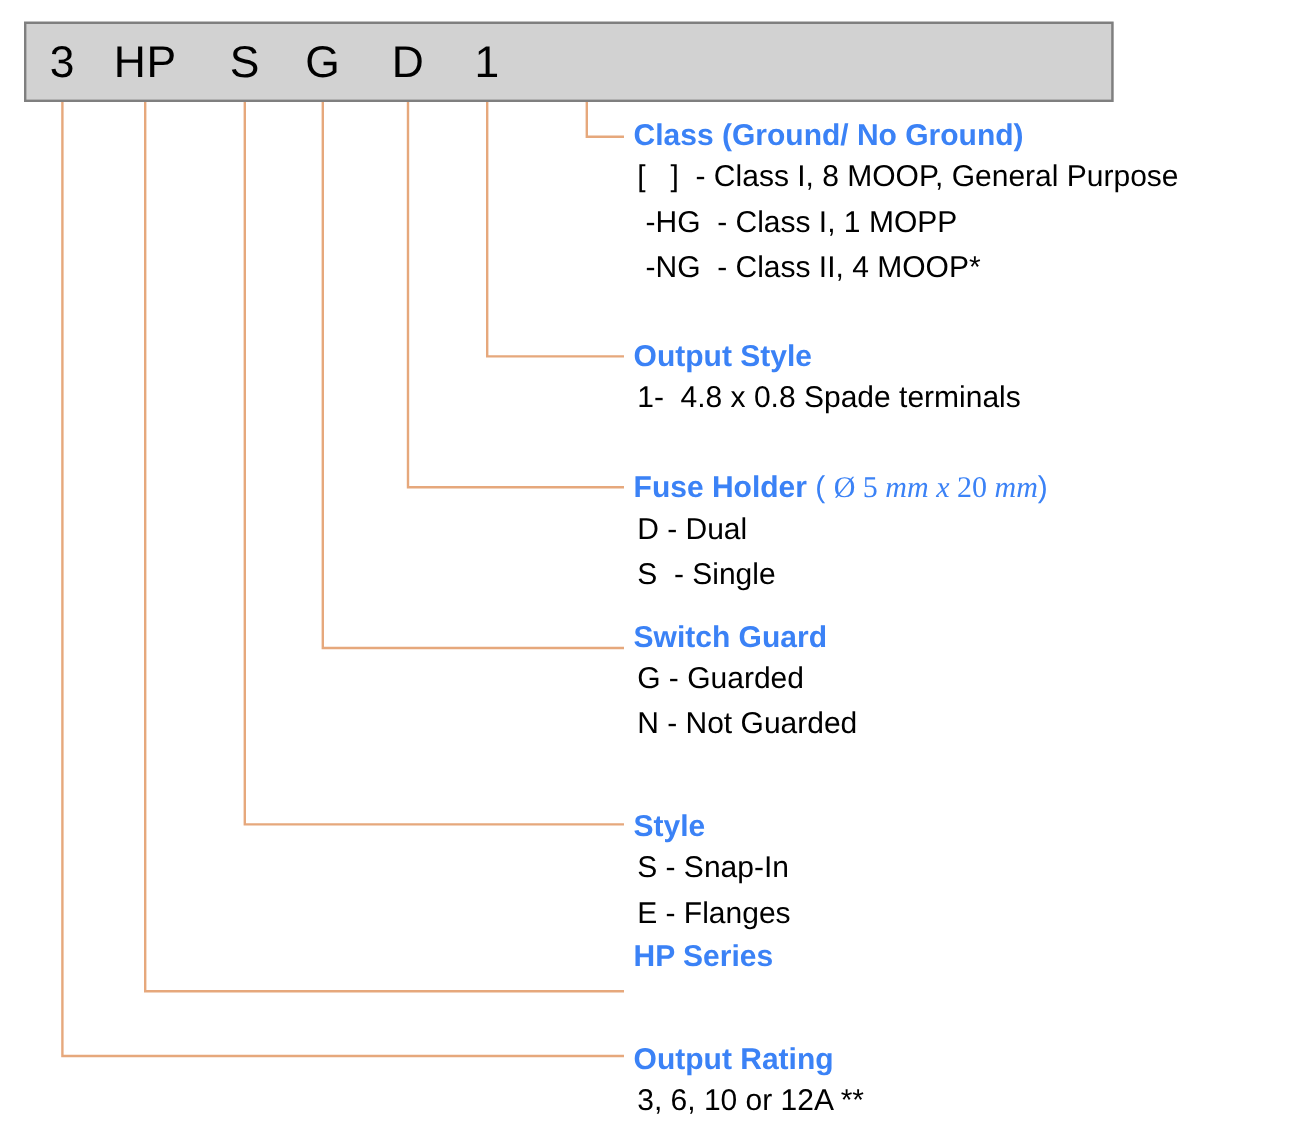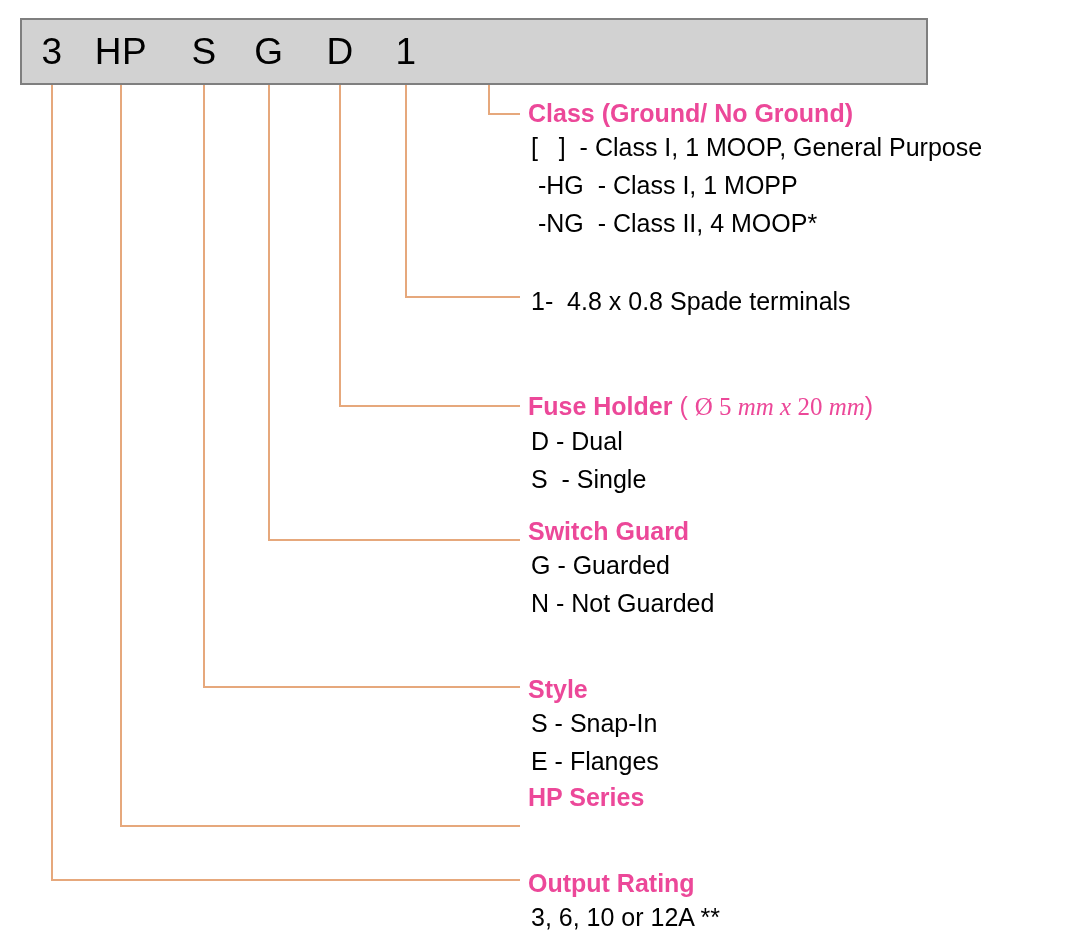--- a/index.html
+++ b/index.html
@@ -52,21 +52,21 @@
   }
 
   
   .callout {
     position: absolute;
     left: 528px;
   }
   .callout .c-title {
     font-size: 25px;
     font-weight: bold;
-    color: #ec4899;
+    color: #3b82f6;
     line-height: 30px;
     white-space: pre;
   }
   .callout .c-title .c-suffix {
     font-weight: normal;
   }
   .callout .c-title .c-math {
     font-family: "Liberation Serif", serif;
     font-style: italic;
     font-weight: normal;
@@ -106,25 +106,26 @@
       <div class="pn-seg" style="left: 66px; width: 66px;">HP</div>
       <div class="pn-seg" style="left: 156px; width: 52px;">S</div>
       <div class="pn-seg" style="left: 221px; width: 52px;">G</div>
       <div class="pn-seg" style="left: 292px; width: 52px;">D</div>
       <div class="pn-seg" style="left: 358px; width: 52px;">1</div>
     </div>
 
   <div id="callouts">
       <div class="callout" style="top: 98px;">
         <div class="c-title"><span>Class (Ground/ No Ground)</span></div>
-        <div class="c-line">[   ]  - Class I, 1 MOOP, General Purpose</div>
+        <div class="c-line">[   ]  - Class I, 8 MOOP, General Purpose</div>
         <div class="c-line"> -HG  - Class I, 1 MOPP</div>
         <div class="c-line"> -NG  - Class II, 4 MOOP*</div>
       </div>
       <div class="callout" style="top: 282px;">
+        <div class="c-title"><span>Output Style</span></div>
         <div class="c-line">1-  4.8 x 0.8 Spade terminals</div>
       </div>
       <div class="callout" style="top: 391px;">
         <div class="c-title"><span>Fuse Holder</span><span class="c-suffix"> ( </span><span class="c-math-up">Ø 5 </span><span class="c-math">mm x </span><span class="c-math-up">20 </span><span class="c-math">mm</span><span class="c-suffix">)</span></div>
         <div class="c-line">D - Dual</div>
         <div class="c-line">S  - Single</div>
       </div>
       <div class="callout" style="top: 516px;">
         <div class="c-title"><span>Switch Guard</span></div>
         <div class="c-line">G - Guarded</div>

